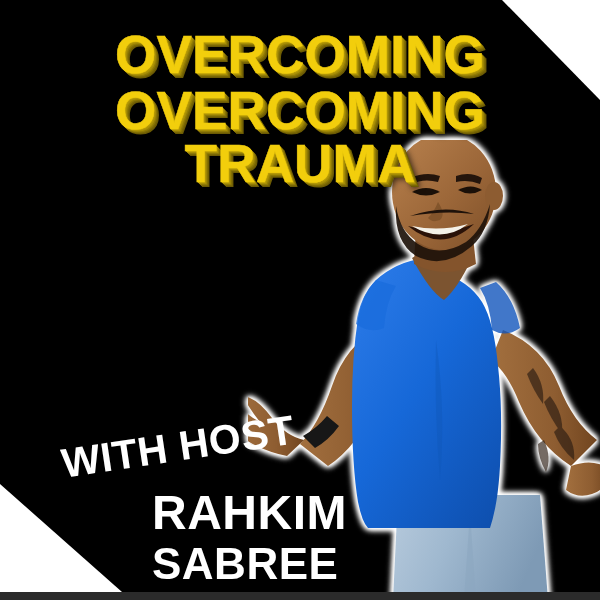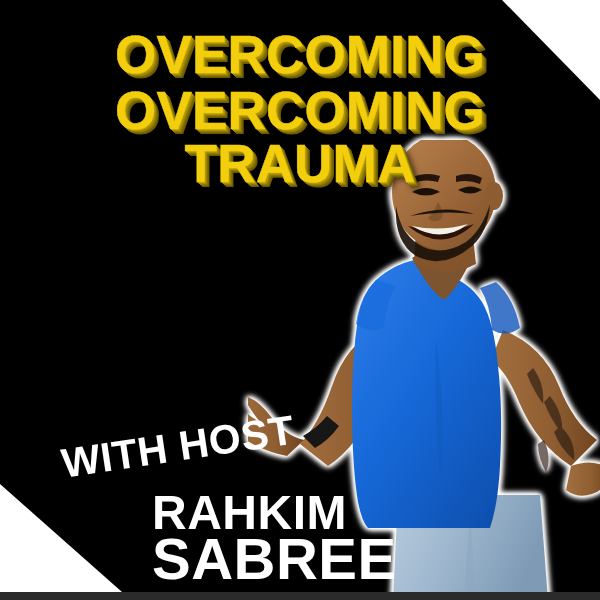--- a/index.html
+++ b/index.html
@@ -93,21 +93,21 @@
     position: absolute;
     left: 152px;
     color: #ffffff;
     font-weight: 700;
     line-height: 1;
     letter-spacing: 0.5px;
     z-index: 6;
     text-align: center;
   }
   #host-first { top: 489px; font-size: 48px; }
-  #host-last  { top: 530px; font-size: 58px; }
+  #host-last  { top: 542px; font-size: 44px; }
 </style>
 </head>
 <body>
 
 <div id="cover">
 
   <div class="corner-tri" id="corner-tr"></div>
   <div class="corner-tri" id="corner-bl"></div>
 
   <div id="person">

